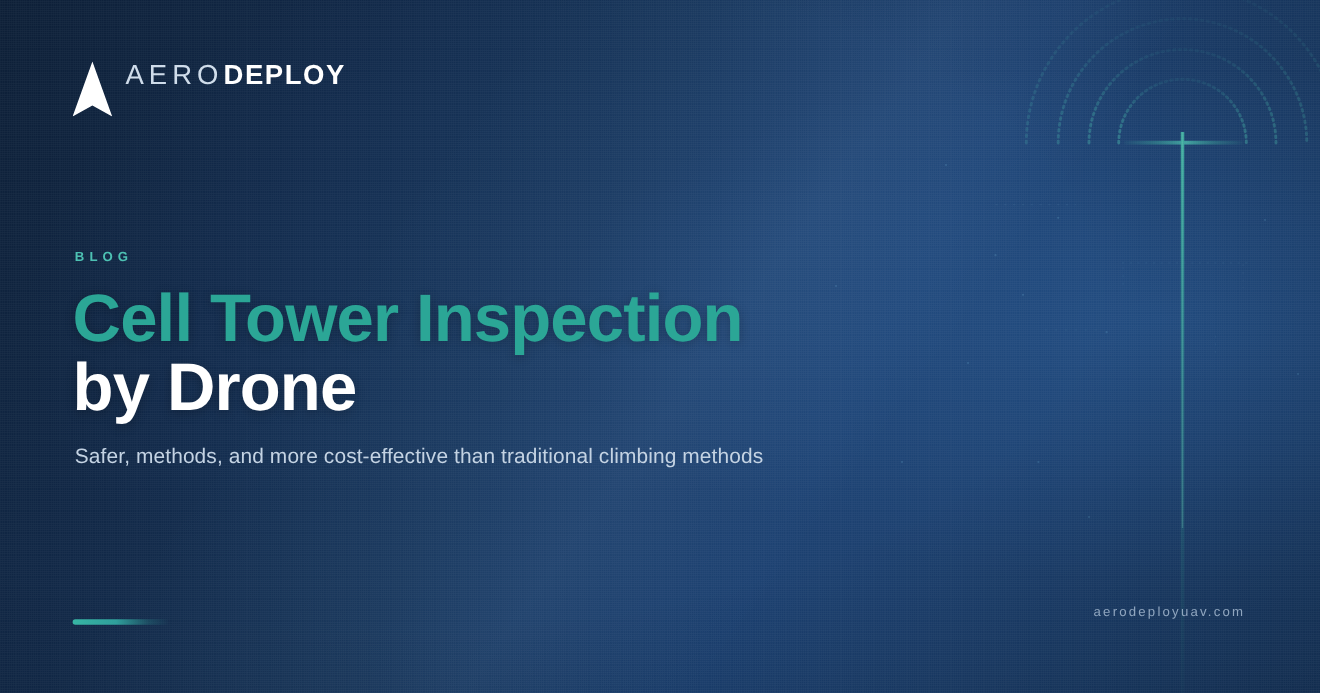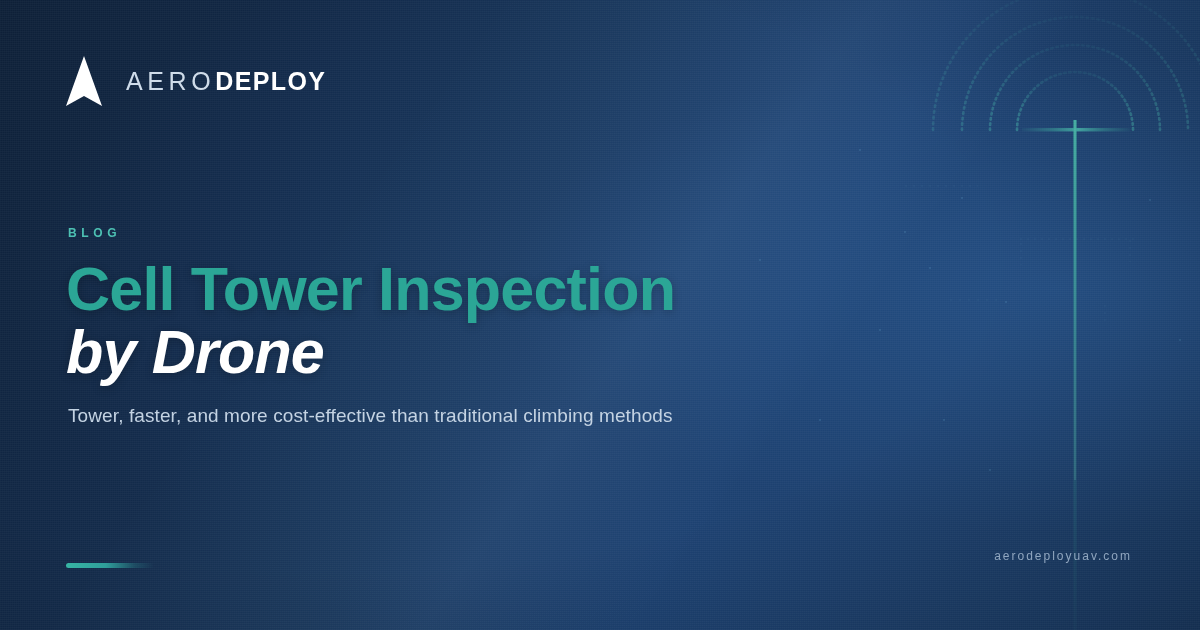--- a/index.html
+++ b/index.html
@@ -52,21 +52,21 @@
   
   .tower-art {
     position:absolute; left:0; top:0;
     width:1200px; height:630px;
     pointer-events:none;
   }
 
   
   .logo {
     position:absolute; left:66px; top:56px;
-    display:flex; align-items:center; gap:24px;
+    display:flex; gap:12px;
   }
   .logo-mark { width:36px; height:50px; display:block; }
   .wordmark {
     font-size:25px;
     letter-spacing:3.2px;
     line-height:1;
     white-space:nowrap;
     display:flex; align-items:baseline;
   }
   .wm-light { color:#cfdcea; font-weight:400; letter-spacing:4.6px; }
@@ -82,21 +82,21 @@
   }
   .headline {
     position:absolute; left:66px; top:258px;
     width:860px;
     font-size:61px;
     font-weight:800;
     line-height:1.03;
     letter-spacing:-0.8px;
   }
   .hl-teal  { color:#2ba696; display:block; text-shadow:0 2px 10px rgba(0,0,0,.22); }
-  .hl-white { color:#ffffff; display:block; text-shadow:0 2px 10px rgba(0,0,0,.22);font-style:italic; }
+  .hl-white { color:#ffffff; display:block; text-shadow:0 2px 10px rgba(0,0,0,.22); }
 
   .subtitle {
     position:absolute; left:68px; top:405px;
     font-size:19px;
     font-weight:400;
     letter-spacing:.1px;
     color:#c4d3e3;
   }
 
   
@@ -195,18 +195,18 @@
     </div>
   </div>
 
   <div class="eyebrow">BLOG</div>
 
   <h1 class="headline">
     <span class="hl-teal">Cell Tower Inspection</span>
     <span class="hl-white">by Drone</span>
   </h1>
 
-  <p class="subtitle">Tower, faster, and more cost-effective than traditional climbing methods</p>
+  <p class="subtitle">Safer, methods, and more cost-effective than traditional climbing methods</p>
 
   <div class="accent-bar"></div>
   <div class="site-url">aerodeployuav.com</div>
 
 </div>
 
 </body></html>

